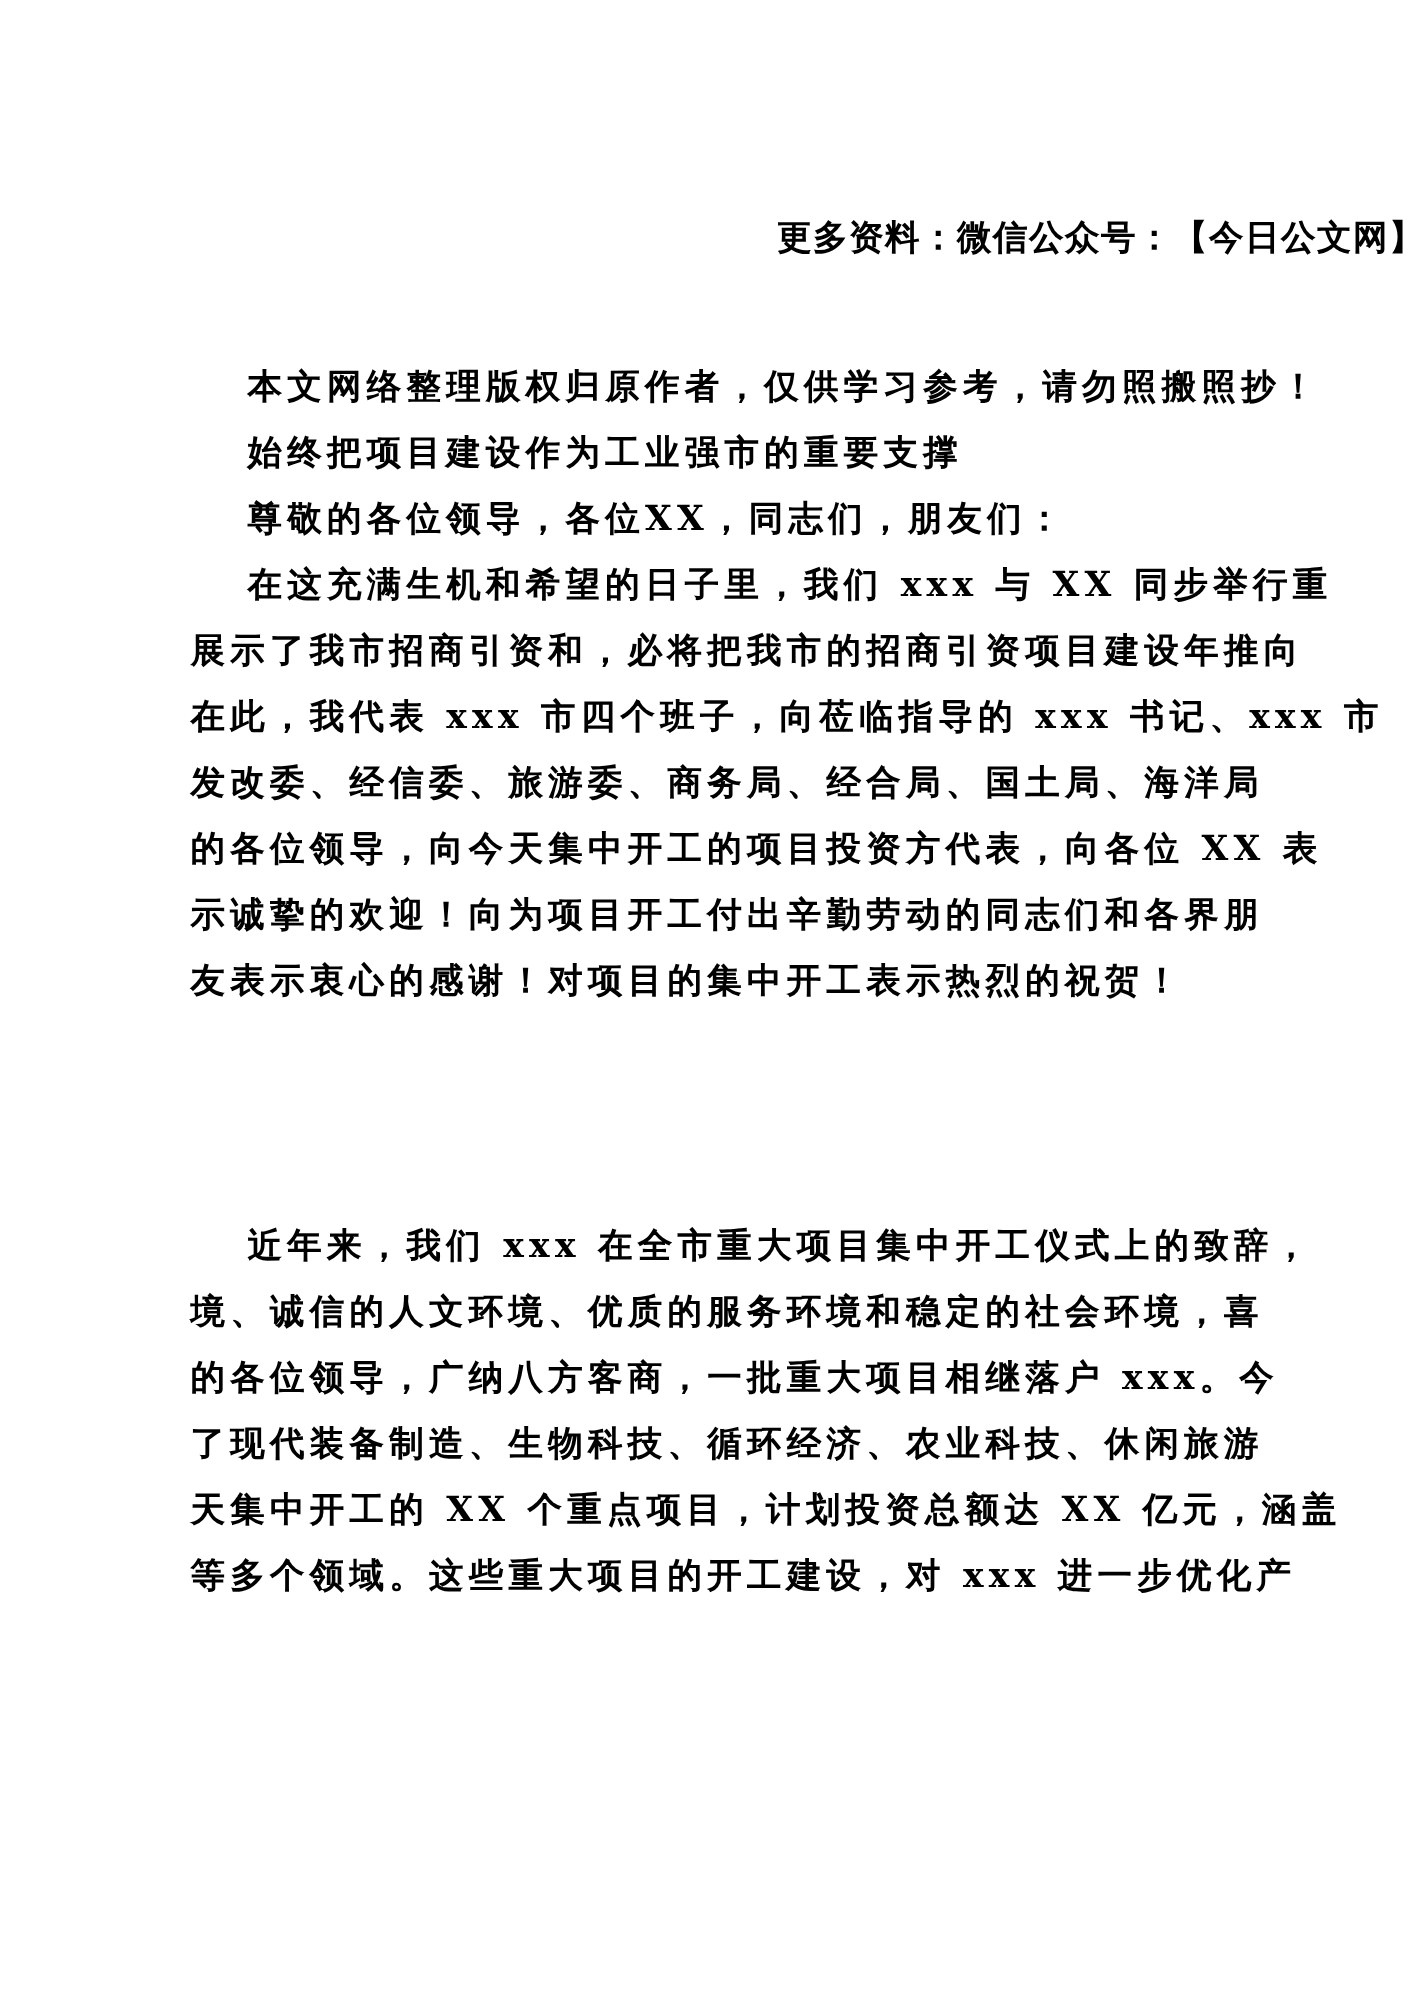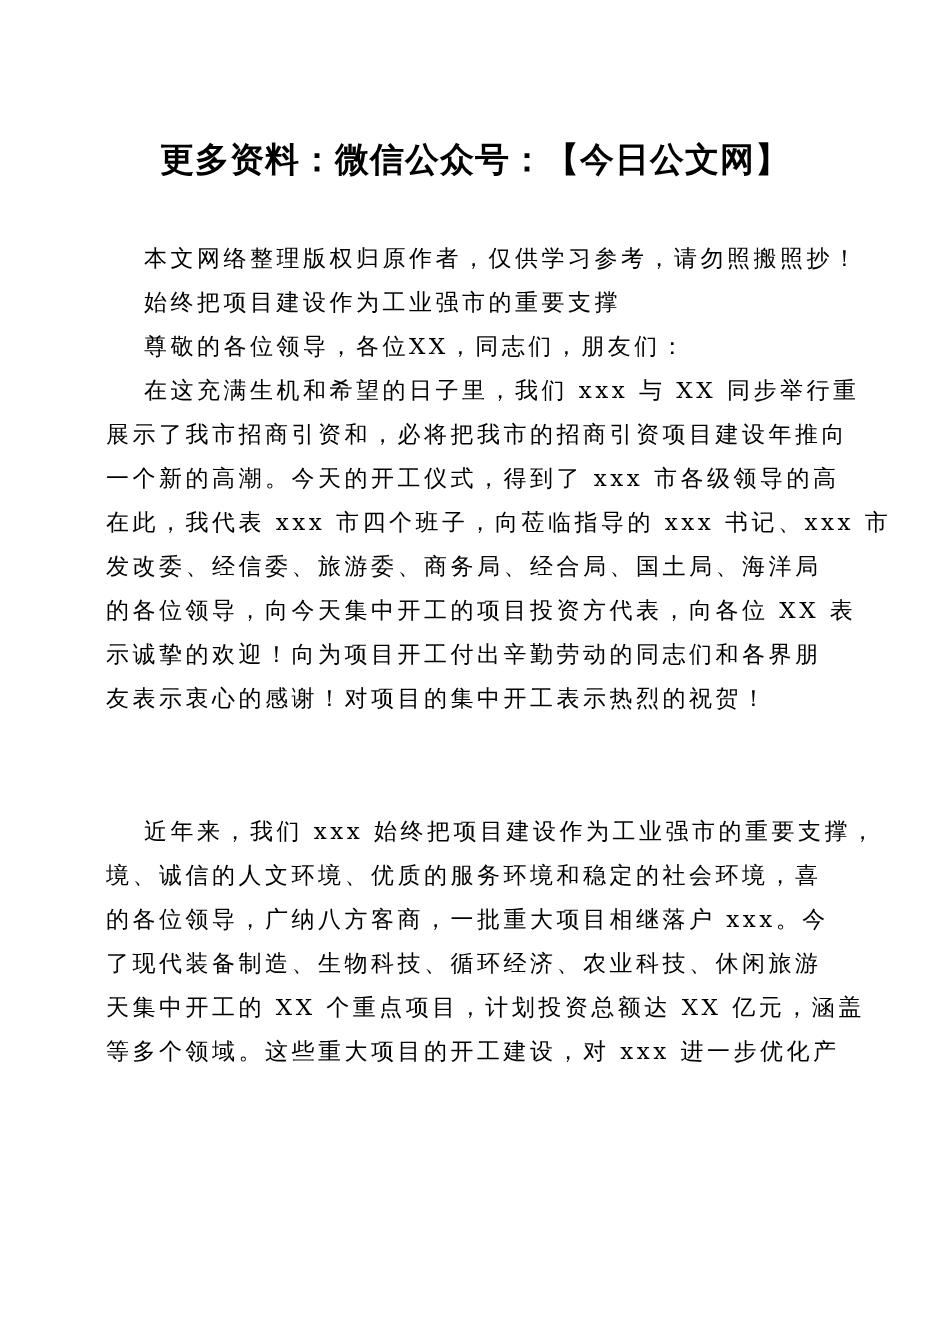--- a/index.html
+++ b/index.html
@@ -21,34 +21,35 @@
       top: 0;
       width: 950px;
       height: 1344px;
       background: #ffffff;
     }
     .title {
       position: absolute;
       left: 0;
       width: 950px;
       top: 133px;
-      text-align: center;
-      font-size: 34px;
+      text-align: right;
+      font-size: 23px;
       font-weight: bold;
       line-height: 52px;
       letter-spacing: 1px;
       white-space: nowrap;
     }
     .body-text {
       position: absolute;
-      left: 106px;
+      left: 127px;
       width: 710px;
       font-size: 23px;
       line-height: 44px;
       letter-spacing: 3.5px;
+      font-weight: bold;
     }
     .line {
       display: block;
       white-space: nowrap;
       height: 44px;
       overflow: visible;
     }
     .indent {
       padding-left: 38px;
     }
@@ -65,30 +66,29 @@
 
   <div class="body-text intro">
     <span class="line indent">本文网络整理版权归原作者，仅供学习参考，请勿照搬照抄！</span>
     <span class="line indent">始终把项目建设作为工业强市的重要支撑</span>
     <span class="line indent">尊敬的各位领导，各位XX，同志们，朋友们：</span>
   </div>
 
   <div class="body-text para1">
     <span class="line indent">在这充满生机和希望的日子里，我们 xxx 与 XX 同步举行重</span>
     <span class="line">展示了我市招商引资和，必将把我市的招商引资项目建设年推向</span>
-    <span class="line">一个新的高潮。今天的开工仪式，得到了 xxx 市各级领导的高</span>
     <span class="line">在此，我代表 xxx 市四个班子，向莅临指导的 xxx 书记、xxx 市</span>
     <span class="line">发改委、经信委、旅游委、商务局、经合局、国土局、海洋局</span>
     <span class="line">的各位领导，向今天集中开工的项目投资方代表，向各位 XX 表</span>
     <span class="line">示诚挚的欢迎！向为项目开工付出辛勤劳动的同志们和各界朋</span>
     <span class="line">友表示衷心的感谢！对项目的集中开工表示热烈的祝贺！</span>
   </div>
 
   <div class="body-text para2">
-    <span class="line indent">近年来，我们 xxx 始终把项目建设作为工业强市的重要支撑，</span>
+    <span class="line indent">近年来，我们 xxx 在全市重大项目集中开工仪式上的致辞，</span>
     <span class="line">境、诚信的人文环境、优质的服务环境和稳定的社会环境，喜</span>
     <span class="line">的各位领导，广纳八方客商，一批重大项目相继落户 xxx。今</span>
     <span class="line">了现代装备制造、生物科技、循环经济、农业科技、休闲旅游</span>
     <span class="line">天集中开工的 XX 个重点项目，计划投资总额达 XX 亿元，涵盖</span>
     <span class="line">等多个领域。这些重大项目的开工建设，对 xxx 进一步优化产</span>
   </div>
 
 </div>
 
 </body></html>

